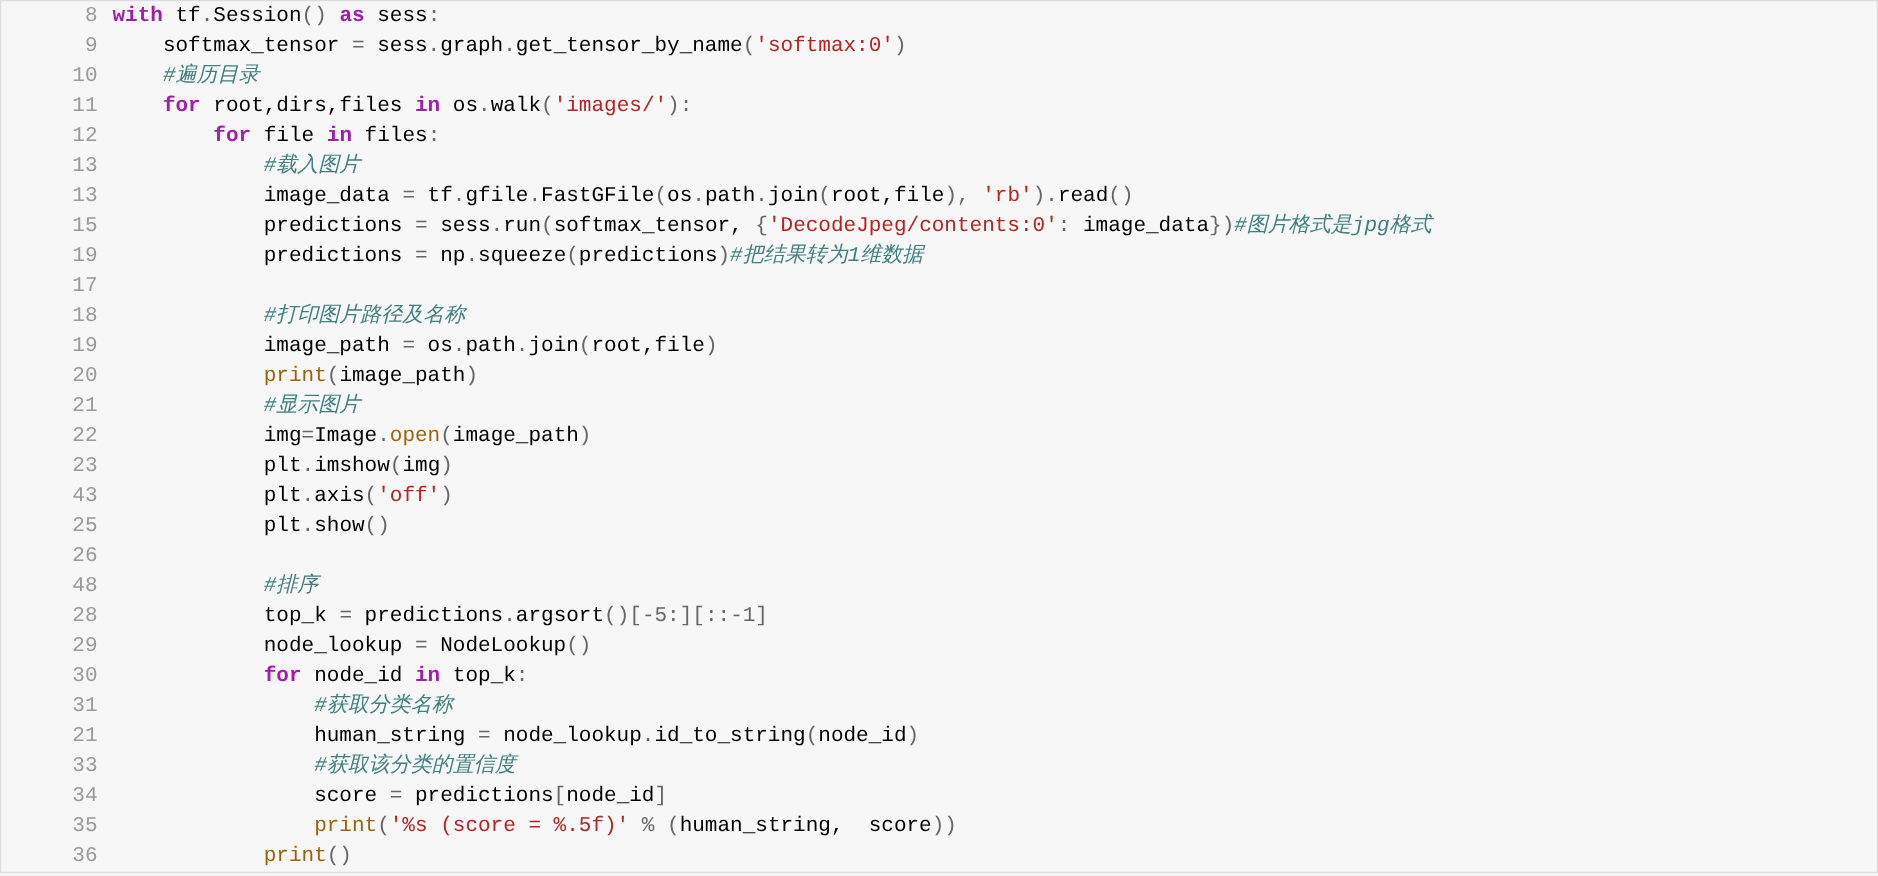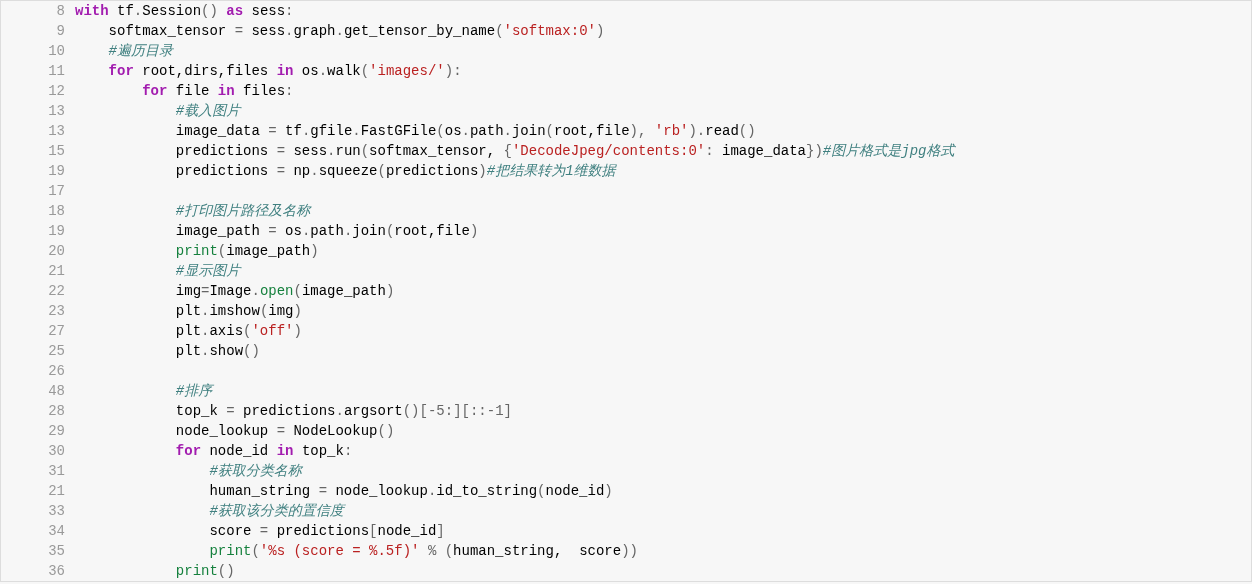--- a/index.html
+++ b/index.html
@@ -38,21 +38,21 @@
   }
   .code div.line {
     height: 20px;
   }
   .kw  { color: #a21caf; font-weight: bold; }   
   .id  { color: #000000; }                       
   .op  { color: #666666; }                       
   .num { color: #666666; }                       
   .str { color: #ba2121; text-align: center; }                       
   .cmt { color: #408080; font-style: italic; text-align: right; }   
-  .bltn{ color: #15803d; }                       
+  .bltn{ color: #a16207; }                       
 </style>
 </head>
 <body>
 
 <div class="code-container">
   <div class="gutter" id="gutter">
       <div>8</div>
       <div>9</div>
       <div>10</div>
       <div>11</div>
@@ -61,21 +61,21 @@
       <div>13</div>
       <div>15</div>
       <div>19</div>
       <div>17</div>
       <div>18</div>
       <div>19</div>
       <div>20</div>
       <div>21</div>
       <div>22</div>
       <div>23</div>
-      <div>27</div>
+      <div>43</div>
       <div>25</div>
       <div>26</div>
       <div>48</div>
       <div>28</div>
       <div>29</div>
       <div>30</div>
       <div>31</div>
       <div>21</div>
       <div>33</div>
       <div>34</div>

